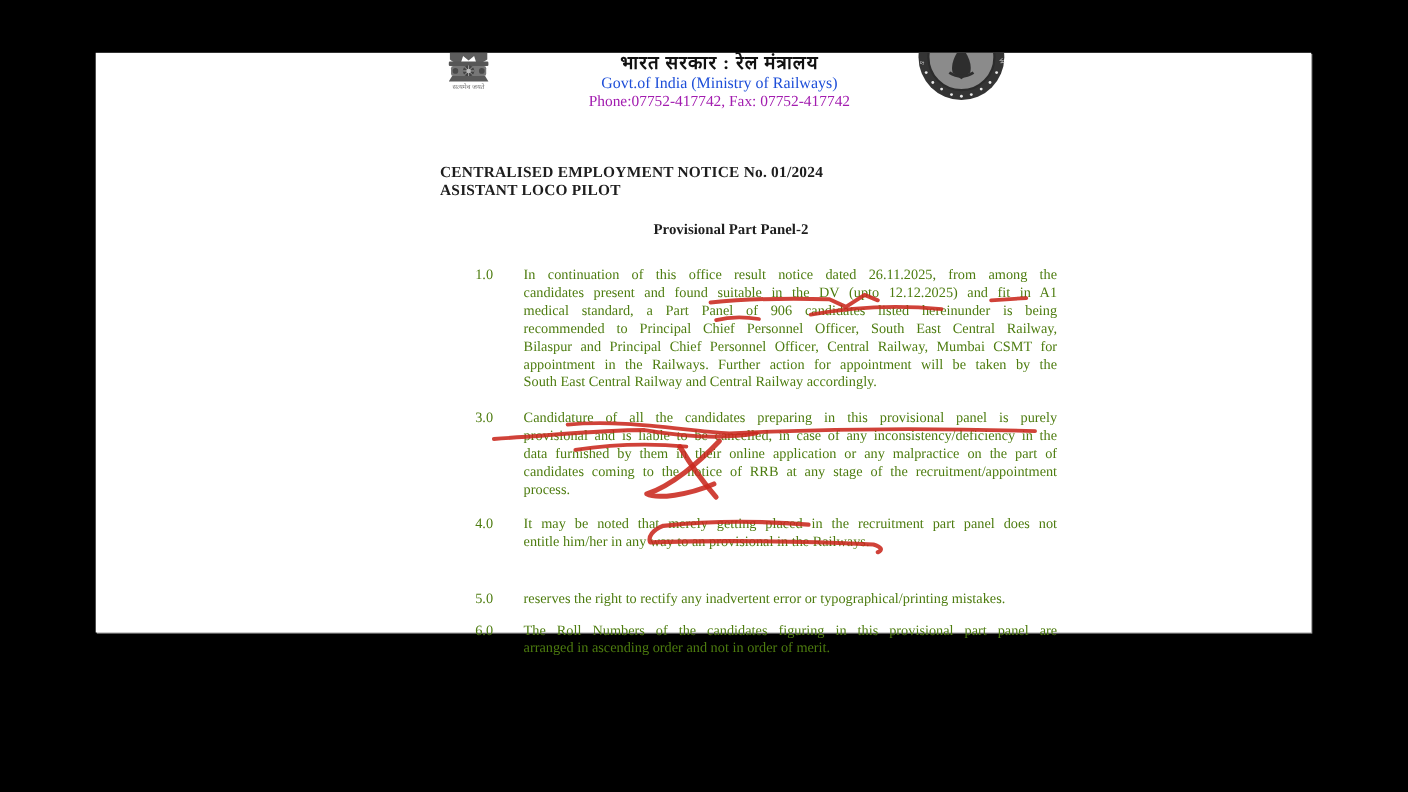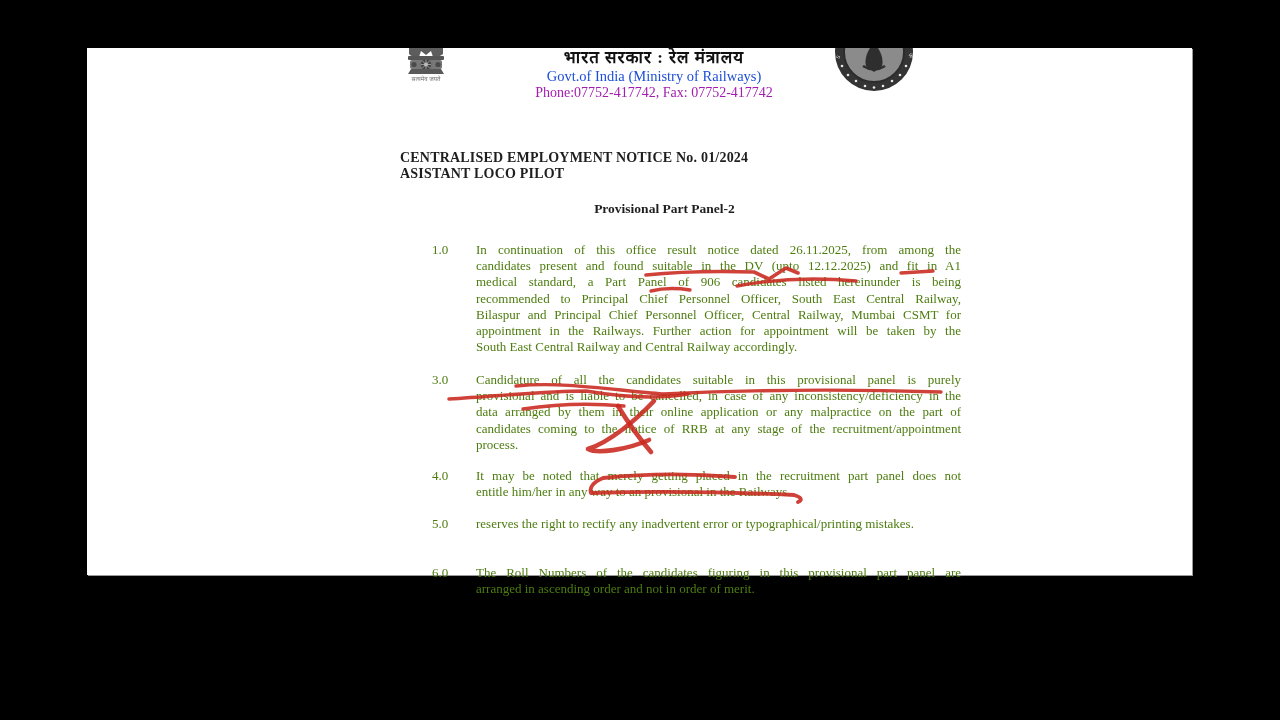--- a/index.html
+++ b/index.html
@@ -102,35 +102,35 @@
         <div class="line">medical standard, a Part Panel of 906 candidates listed hereinunder is being</div>
         <div class="line">recommended to Principal Chief Personnel Officer, South East Central Railway,</div>
         <div class="line">Bilaspur and Principal Chief Personnel Officer, Central Railway, Mumbai CSMT for</div>
         <div class="line">appointment in the Railways. Further action for appointment will be taken by the</div>
         <div class="line last">South East Central Railway and Central Railway accordingly.</div>
       </div>
   </div>
   <div class="para" style="top:324px">
     <span class="num">3.0</span>
     <div class="lines">
-        <div class="line">Candidature of all the candidates suitable in this provisional panel is purely</div>
+        <div class="line">Candidature of all the candidates preparing in this provisional panel is purely</div>
         <div class="line">provisional and is liable to be cancelled, in case of any inconsistency/deficiency in the</div>
-        <div class="line">data arranged by them in their online application or any malpractice on the part of</div>
+        <div class="line">data furnished by them in their online application or any malpractice on the part of</div>
         <div class="line">candidates coming to the notice of RRB at any stage of the recruitment/appointment</div>
         <div class="line last">process.</div>
       </div>
   </div>
   <div class="para" style="top:420px">
     <span class="num">4.0</span>
     <div class="lines">
         <div class="line">It may be noted that merely getting placed in the recruitment part panel does not</div>
         <div class="line last">entitle him/her in any way to an provisional in the Railways.</div>
       </div>
   </div>
-  <div class="para" style="top:468px">
+  <div class="para" style="top:488px">
     <span class="num">5.0</span>
     <div class="lines">
         <div class="line last">reserves the right to rectify any inadvertent error or typographical/printing mistakes.</div>
       </div>
   </div>
   <div class="para" style="top:517px">
     <span class="num">6.0</span>
     <div class="lines">
         <div class="line">The Roll Numbers of the candidates figuring in this provisional part panel are</div>
         <div class="line last">arranged in ascending order and not in order of merit.</div>

